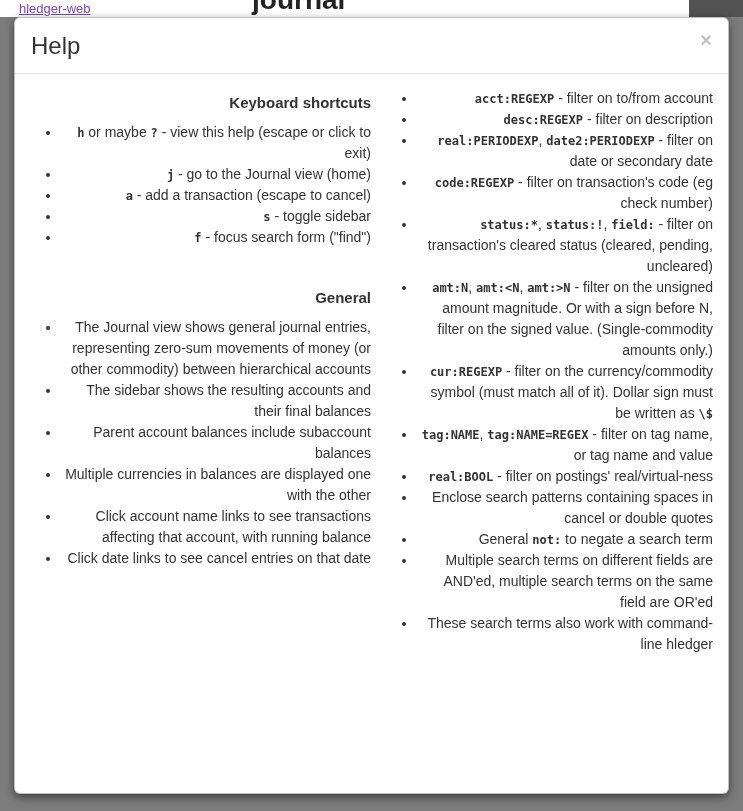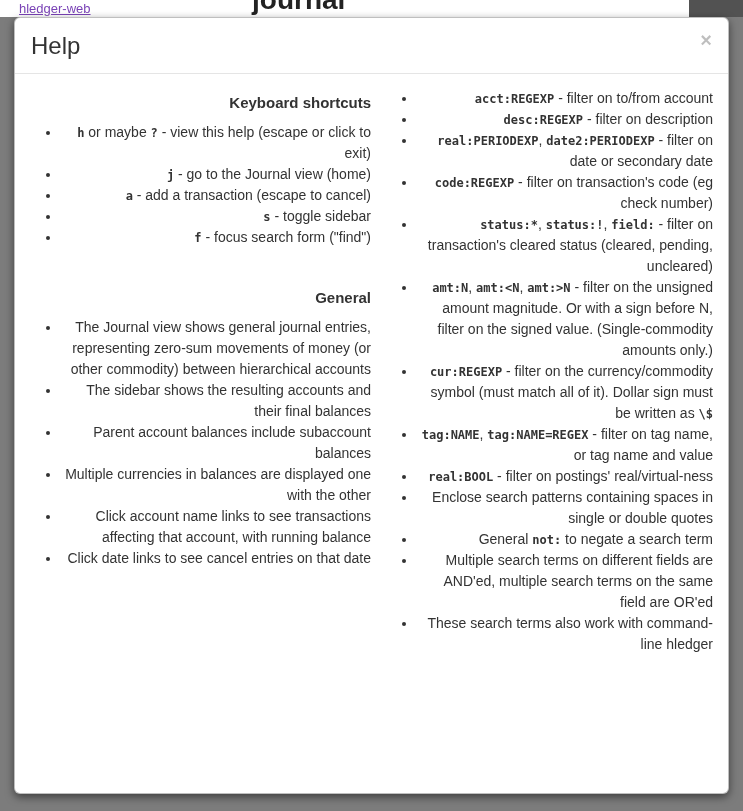--- a/index.html
+++ b/index.html
@@ -76,21 +76,21 @@
         <ul class="help-list">
             <li><code>acct:REGEXP</code><span> - filter on to/from account</span></li>
             <li><code>desc:REGEXP</code><span> - filter on description</span></li>
             <li><code>real:PERIODEXP</code><span>, </span><code>date2:PERIODEXP</code><span> - filter on date or secondary date</span></li>
             <li><code>code:REGEXP</code><span> - filter on transaction's code (eg check number)</span></li>
             <li><code>status:*</code><span>, </span><code>status:!</code><span>, </span><code>field:</code><span> - filter on transaction's cleared status (cleared, pending, uncleared)</span></li>
             <li><code>amt:N</code><span>, </span><code>amt:&lt;N</code><span>, </span><code>amt:&gt;N</code><span> - filter on the unsigned amount magnitude. Or with a sign before N, filter on the signed value. (Single-commodity amounts only.)</span></li>
             <li><code>cur:REGEXP</code><span> - filter on the currency/commodity symbol (must match all of it). Dollar sign must be written as </span><code>\$</code></li>
             <li><code>tag:NAME</code><span>, </span><code>tag:NAME=REGEX</code><span> - filter on tag name, or tag name and value</span></li>
             <li><code>real:BOOL</code><span> - filter on postings' real/virtual-ness</span></li>
-            <li><span>Enclose search patterns containing spaces in single or double quotes</span></li>
+            <li><span>Enclose search patterns containing spaces in cancel or double quotes</span></li>
             <li><span>General </span><code>not:</code><span> to negate a search term</span></li>
             <li><span>Multiple search terms on different fields are AND'ed, multiple search terms on the same field are OR'ed</span></li>
             <li><span>These search terms also work with command-line hledger</span></li>
           </ul>
       </div>
 
     </div>
   </div>
 
 </div>

